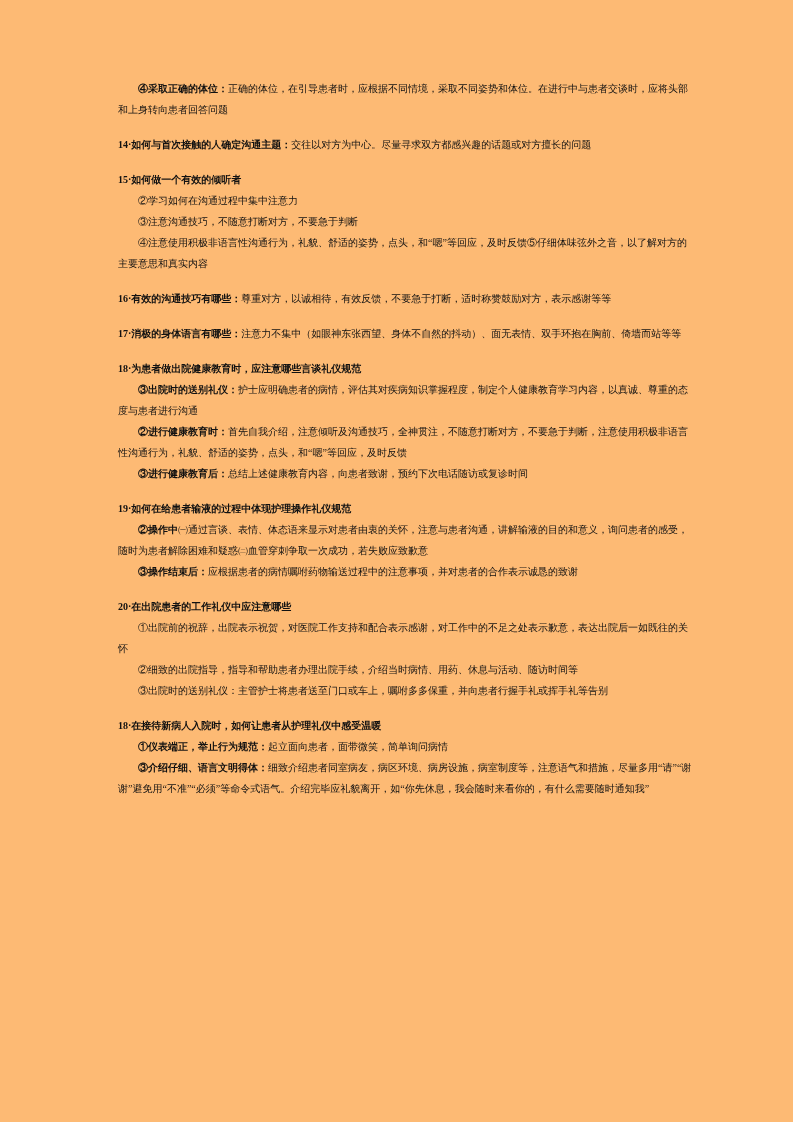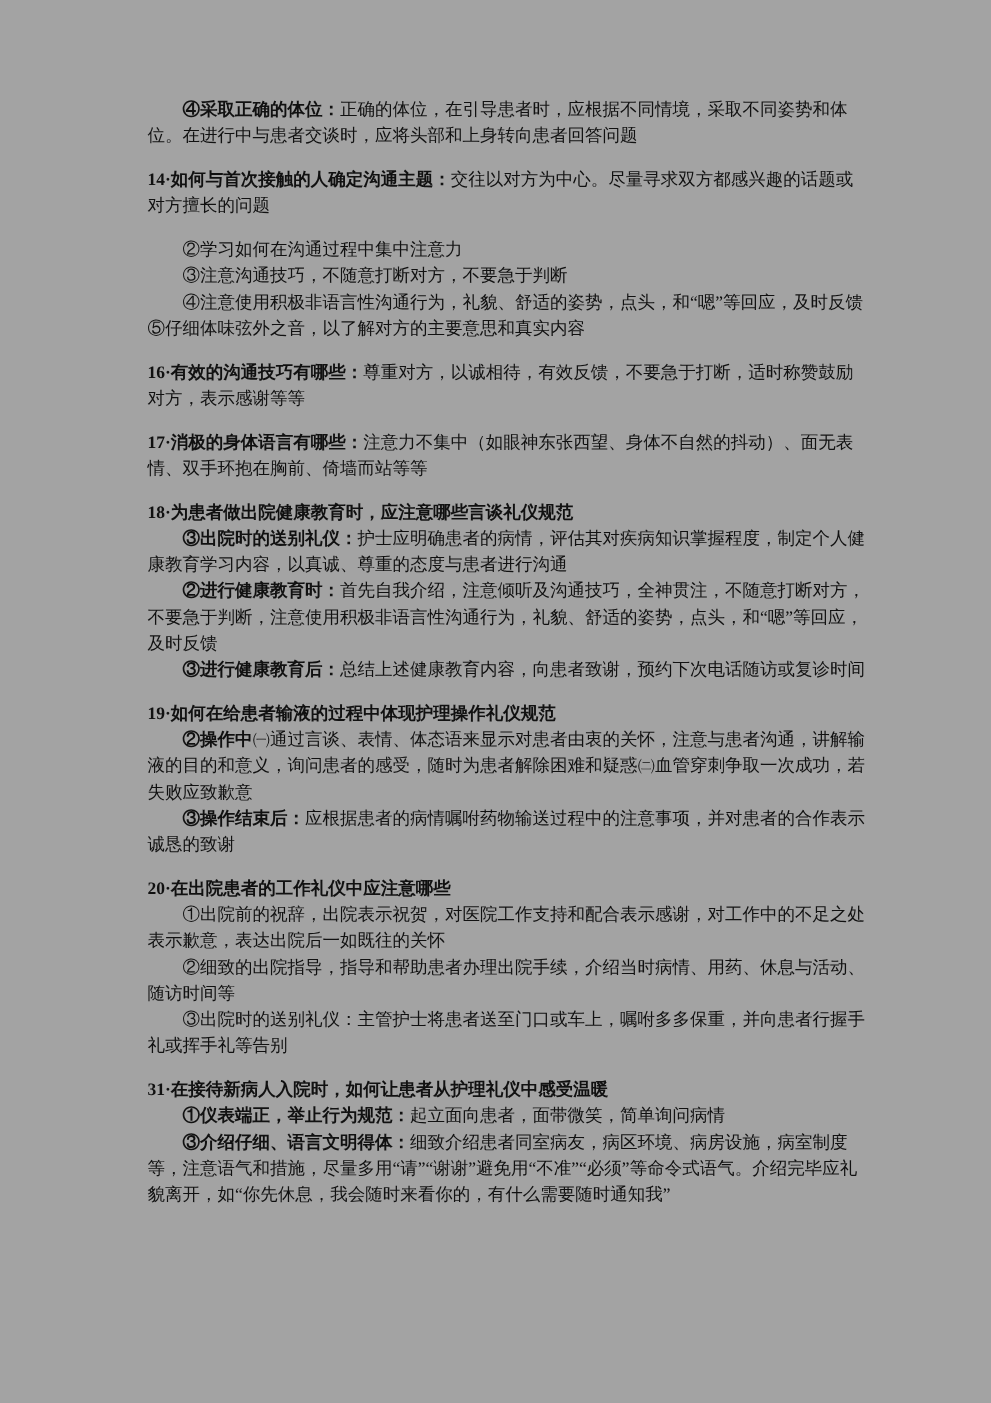--- a/index.html
+++ b/index.html
@@ -1,24 +1,24 @@
 <!DOCTYPE html>
 <html><head>
 <meta charset="utf-8">
 <style>
   html, body { margin: 0; padding: 0; background: #ffffff; }
   .page {
     position: relative;
     width: 793px;
     height: 1122px;
     box-sizing: border-box;
-    background: #a3a3a3;
+    background: #fdba74;
     padding: 78px 100px 40px 118px;
     font-family: "Liberation Serif", "DejaVu Serif", serif;
-    font-size: 14px;
+    font-size: 10px;
     line-height: 21px;
     color: #111111;
     overflow: hidden;
   }
   .sec { margin: 0 0 14px 0; }
   .sec:last-child { margin-bottom: 0; }
   p { margin: 0; padding: 0; }
   p.heading { text-indent: 0; }
   p.heading strong { font-weight: bold; font-family: Liberation Serif, serif; }
   p.item { text-indent: 2em; }
@@ -29,20 +29,21 @@
 
 <div class="page">
   <div class="content">
       <section class="sec">
         <p class="item"><strong>④采取正确的体位：</strong><span>正确的体位，在引导患者时，应根据不同情境，采取不同姿势和体位。在进行中与患者交谈时，应将头部和上身转向患者回答问题</span></p>
       </section>
       <section class="sec">
         <p class="heading"><strong>14·如何与首次接触的人确定沟通主题：</strong><span>交往以对方为中心。尽量寻求双方都感兴趣的话题或对方擅长的问题</span></p>
       </section>
       <section class="sec">
+        <p class="heading"><strong>15·如何做一个有效的倾听者</strong></p>
         <p class="item"><span>②学习如何在沟通过程中集中注意力</span></p>
         <p class="item"><span>③注意沟通技巧，不随意打断对方，不要急于判断</span></p>
         <p class="item"><span>④注意使用积极非语言性沟通行为，礼貌、舒适的姿势，点头，和“嗯”等回应，及时反馈⑤仔细体味弦外之音，以了解对方的主要意思和真实内容</span></p>
       </section>
       <section class="sec">
         <p class="heading"><strong>16·有效的沟通技巧有哪些：</strong><span>尊重对方，以诚相待，有效反馈，不要急于打断，适时称赞鼓励对方，表示感谢等等</span></p>
       </section>
       <section class="sec">
         <p class="heading"><strong>17·消极的身体语言有哪些：</strong><span>注意力不集中（如眼神东张西望、身体不自然的抖动）、面无表情、双手环抱在胸前、倚墙而站等等</span></p>
       </section>
@@ -57,18 +58,18 @@
         <p class="item"><strong>②操作中</strong><span>㈠通过言谈、表情、体态语来显示对患者由衷的关怀，注意与患者沟通，讲解输液的目的和意义，询问患者的感受，随时为患者解除困难和疑惑㈡血管穿刺争取一次成功，若失败应致歉意</span></p>
         <p class="item"><strong>③操作结束后：</strong><span>应根据患者的病情嘱咐药物输送过程中的注意事项，并对患者的合作表示诚恳的致谢</span></p>
       </section>
       <section class="sec">
         <p class="heading"><strong>20·在出院患者的工作礼仪中应注意哪些</strong></p>
         <p class="item"><span>①出院前的祝辞，出院表示祝贺，对医院工作支持和配合表示感谢，对工作中的不足之处表示歉意，表达出院后一如既往的关怀</span></p>
         <p class="item"><span>②细致的出院指导，指导和帮助患者办理出院手续，介绍当时病情、用药、休息与活动、随访时间等</span></p>
         <p class="item"><span>③出院时的送别礼仪：主管护士将患者送至门口或车上，嘱咐多多保重，并向患者行握手礼或挥手礼等告别</span></p>
       </section>
       <section class="sec">
-        <p class="heading"><strong>31·在接待新病人入院时，如何让患者从护理礼仪中感受温暖</strong></p>
+        <p class="heading"><strong>18·在接待新病人入院时，如何让患者从护理礼仪中感受温暖</strong></p>
         <p class="item"><strong>①仪表端正，举止行为规范：</strong><span>起立面向患者，面带微笑，简单询问病情</span></p>
         <p class="item"><strong>③介绍仔细、语言文明得体：</strong><span>细致介绍患者同室病友，病区环境、病房设施，病室制度等，注意语气和措施，尽量多用“请”“谢谢”避免用“不准”“必须”等命令式语气。介绍完毕应礼貌离开，如“你先休息，我会随时来看你的，有什么需要随时通知我”</span></p>
       </section>
     </div>
 </div>
 
 </body></html>

